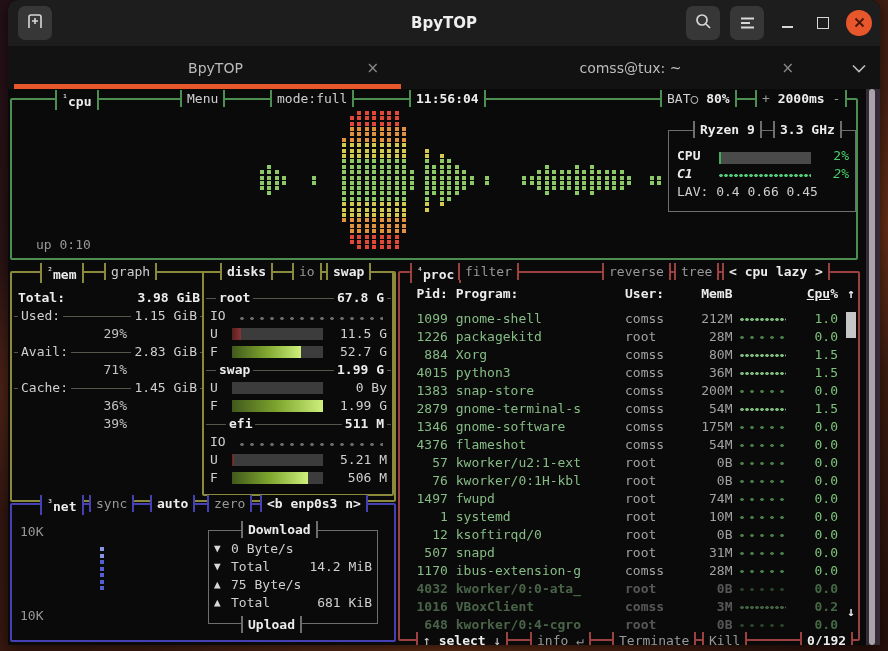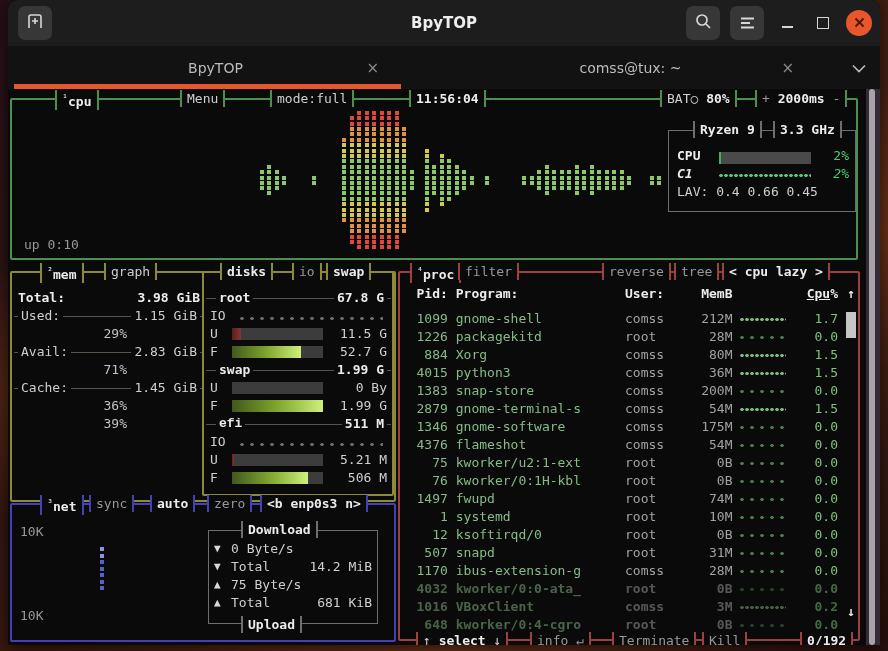--- a/index.html
+++ b/index.html
@@ -535,21 +535,21 @@
             </div>
             <div style="display:flex;height:18px;align-items:center;font-style:italic;">
               <span class="t1" style="width:34px;">C1</span>
               <span class="dots1" style="--mc:#50c878;width:92px;margin:3px 8px 0 8px;"></span>
               <span class="grn" style="flex:1;text-align:right;">2%</span>
             </div>
             <div class="t3" style="height:18px;line-height:18px;">LAV: 0.4 0.66 0.45</div>
           </div>
         </div>
 
-        <span class="t2" style="position:absolute;left:12px;bottom:4px;">up 0:10</span>
+        <span class="t2" style="position:absolute;left:24px;bottom:4px;">up 0:10</span>
       </div>
 
       <div class="box" style="left: 2px; top: 182px; width: 382px; height: 227px; --bc: #8a8a3a;">
         <span class="bt" style="left:28px;"><span class="sup">²</span><span class="t1">mem</span></span>
         <span class="bt t3" style="left:92px;">graph</span>
         <div style="position:absolute;left:6px;top:16px;width:182px;">
             <div class="mrow">
               <span class="t1">Total:</span>
               <span class="t1">3.98 GiB</span>
             </div>
@@ -623,21 +623,21 @@
               <span class="ufv t3">0 By</span>
             </div>
             <div class="uf">
               <span class="ufl t3">F</span>
               <span class="bar">
                 <i class="fill-free" style="width: 100%;"></i>
               </span>
               <span class="ufv t3">1.99 G</span>
             </div>
             <div class="drow lined">
-              <span class="t1" style="margin-left: 6px; font-family: Liberation Mono, monospace;">efi</span>
+              <span class="t1" style="margin-left: 16px;">efi</span>
               <span class="t1">511 M</span>
             </div>
             <div class="iorow">
               <span class="t3">IO</span>
               <span class="dots1 sparse" style="--mc: #6a6a6a; flex: 1 1 0%; margin: 4px 4px 0px 14px;"></span>
             </div>
             <div class="uf">
               <span class="ufl t3">U</span>
               <span class="bar">
                 <i class="fill-used" style="width: 2%;"></i>
@@ -720,21 +720,21 @@
 
         <div style="position:absolute;left:6px;top:37px;right:20px;">
             <div class="prow">
               <span class="c-pid">1099</span>
               <span class="c-prog">gnome-shell</span>
               <span class="c-user">comss</span>
               <span class="c-mem">212M</span>
               <span class="c-graph">
                 <i class="pg dots1" style="--mc: #79b879;"></i>
               </span>
-              <span class="c-cpu">1.7</span>
+              <span class="c-cpu">1.0</span>
             </div>
             <div class="prow">
               <span class="c-pid">1226</span>
               <span class="c-prog">packagekitd</span>
               <span class="c-user">root</span>
               <span class="c-mem">28M</span>
               <span class="c-graph">
                 <i class="pg dots1 sparse" style="--mc: #477a47;"></i>
               </span>
               <span class="c-cpu">0.0</span>
@@ -793,21 +793,21 @@
               <span class="c-pid">4376</span>
               <span class="c-prog">flameshot</span>
               <span class="c-user">comss</span>
               <span class="c-mem">54M</span>
               <span class="c-graph">
                 <i class="pg dots1 sparse" style="--mc: #477a47;"></i>
               </span>
               <span class="c-cpu">0.0</span>
             </div>
             <div class="prow">
-              <span class="c-pid">75</span>
+              <span class="c-pid">57</span>
               <span class="c-prog">kworker/u2:1-ext</span>
               <span class="c-user">root</span>
               <span class="c-mem">0B</span>
               <span class="c-graph">
                 <i class="pg dots1 sparse" style="--mc: #477a47;"></i>
               </span>
               <span class="c-cpu">0.0</span>
             </div>
             <div class="prow">
               <span class="c-pid">76</span>

